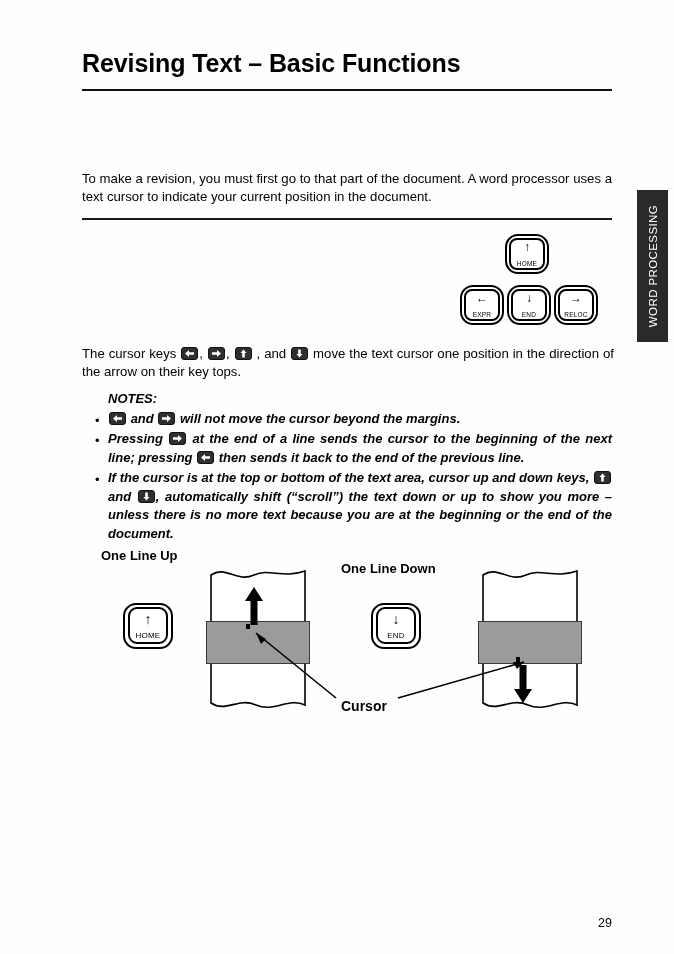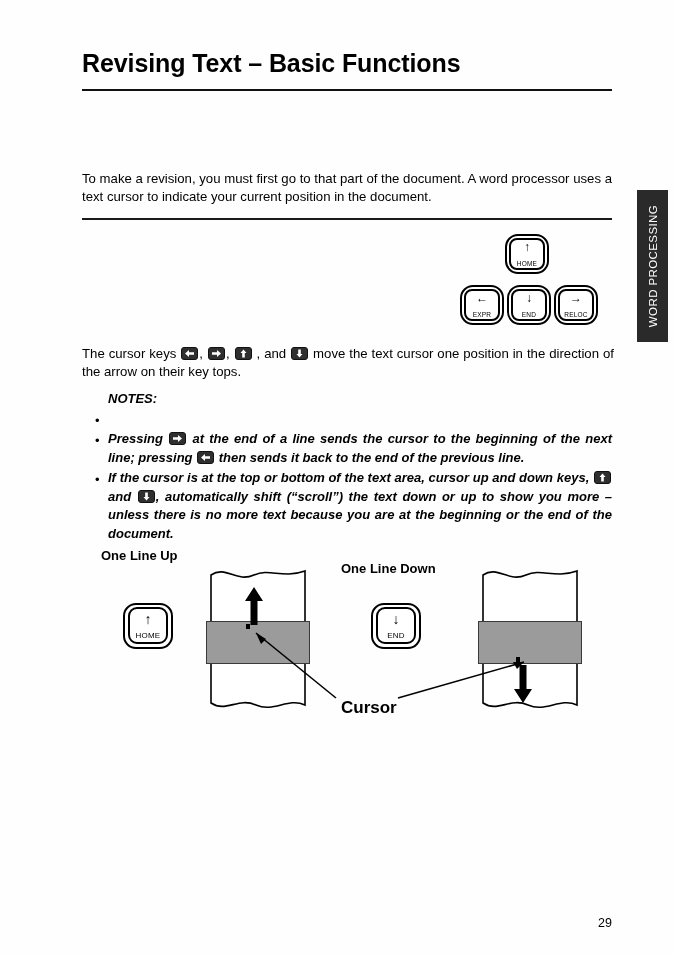--- a/index.html
+++ b/index.html
@@ -235,21 +235,21 @@
     width: 4px; height: 5px;
     background: #000;
   }
   #dot-left  { left: 246px; top: 624px; }
   #dot-right { left: 516px; top: 657px; }
 
   #cursor-label {
     position: absolute;
     left: 341px;
     top: 698px;
-    font-size: 17px;
+    font-size: 14px;
     font-weight: bold;
     white-space: nowrap;
   }
   #leader-lines {
     position: absolute;
     left: 0; top: 540px;
     width: 674px; height: 200px;
     pointer-events: none;
   }
 
@@ -319,20 +319,34 @@
       <svg width="15" height="11" viewBox="0 0 15 11" aria-hidden="true">
         <path d="M7.5 9.5 L10.5 6 L8.8 6 L8.8 1.5 L6.2 1.5 L6.2 6 L4.5 6 Z" fill="#ffffff"></path>
       </svg>
     </span>
     <span>move the text cursor one position in the direction of the arrow on their key tops.</span>
   </div>
 
   <div id="notes-title">NOTES:</div>
 
   <div class="bullet" id="b1">•</div>
+  <div class="note" id="note1">
+    <span class="keyglyph">
+      <svg width="15" height="11" viewBox="0 0 15 11" aria-hidden="true">
+        <path d="M3 5.5 L7 2 L7 4.2 L12 4.2 L12 6.8 L7 6.8 L7 9 Z" fill="#ffffff"></path>
+      </svg>
+    </span>
+    <span>and</span>
+    <span class="keyglyph">
+      <svg width="15" height="11" viewBox="0 0 15 11" aria-hidden="true">
+        <path d="M12 5.5 L8 2 L8 4.2 L3 4.2 L3 6.8 L8 6.8 L8 9 Z" fill="#ffffff"></path>
+      </svg>
+    </span>
+    <span>will not move the cursor beyond the margins.</span>
+  </div>
 
   <div class="bullet" id="b2">•</div>
   <div class="note" id="note2">
     <span>Pressing</span>
     <span class="keyglyph">
       <svg width="15" height="11" viewBox="0 0 15 11" aria-hidden="true">
         <path d="M12 5.5 L8 2 L8 4.2 L3 4.2 L3 6.8 L8 6.8 L8 9 Z" fill="#ffffff"></path>
       </svg>
     </span>
     <span>at the end of a line sends the cursor to the beginning of the next line; pressing</span>

